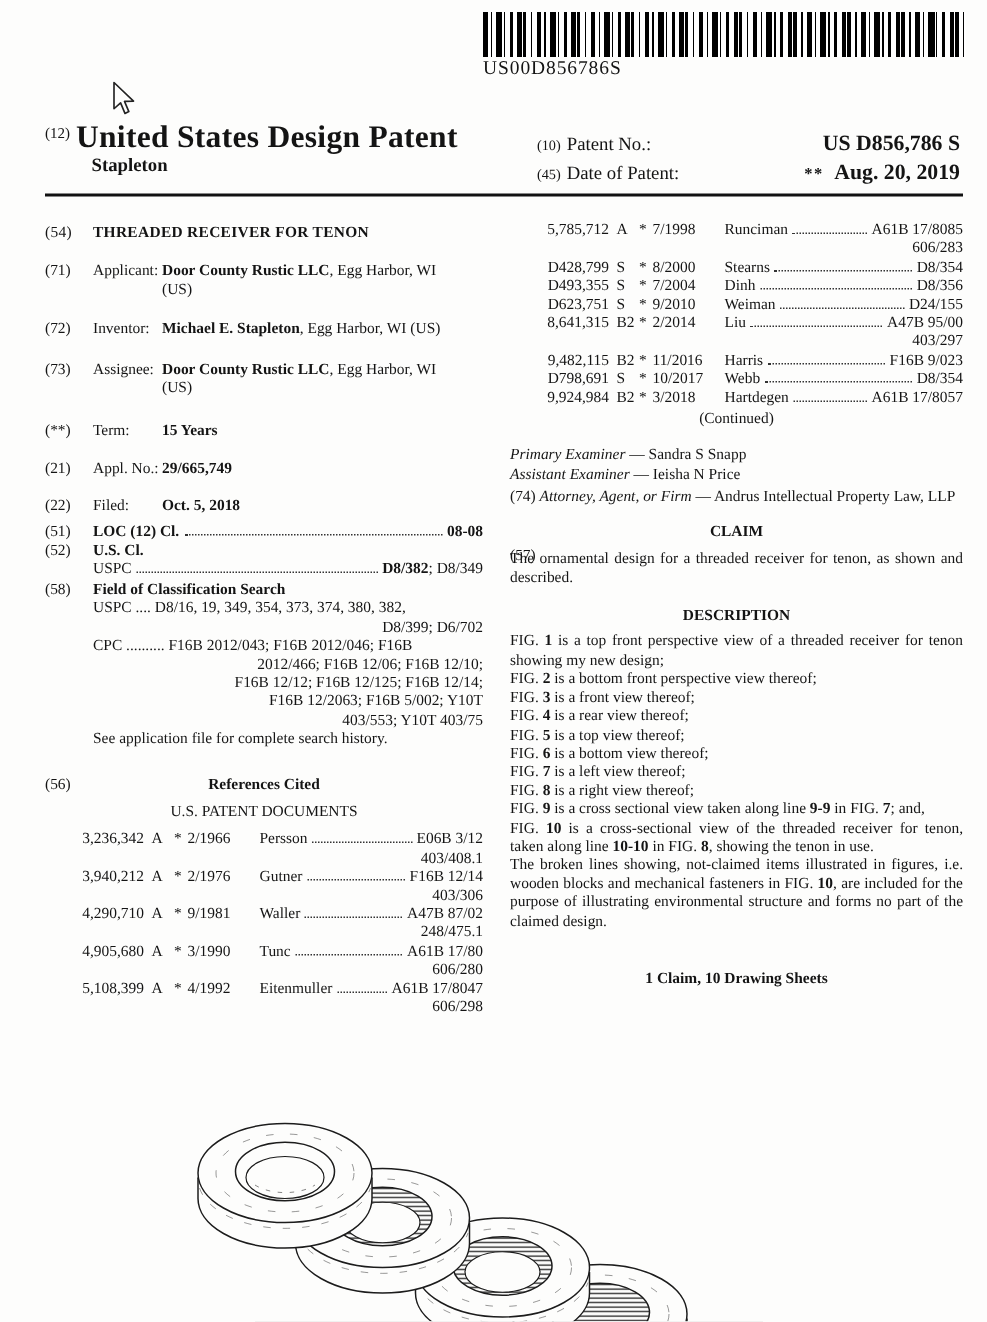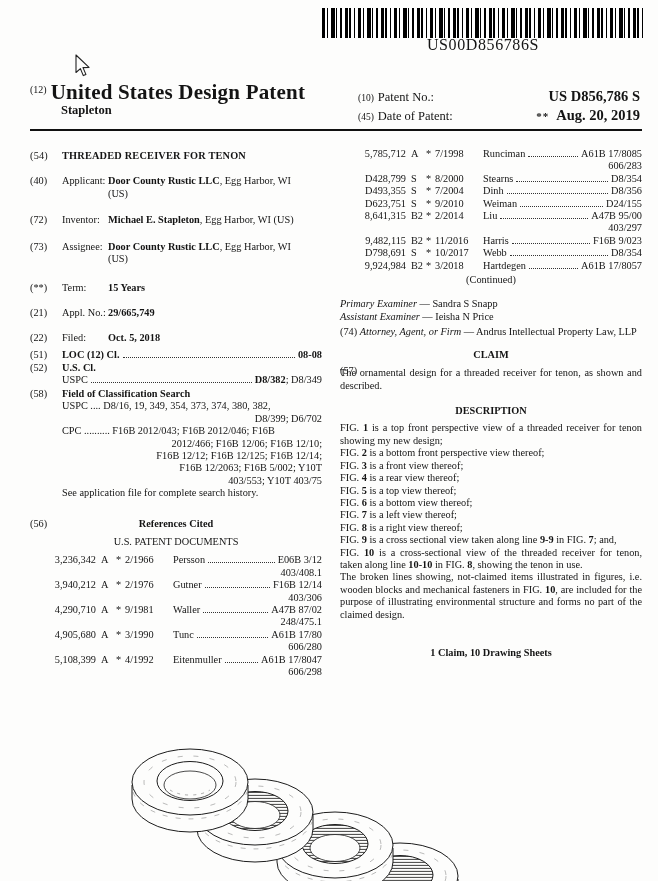--- a/index.html
+++ b/index.html
@@ -10,21 +10,21 @@
   .bold{font-weight:bold}
   .just{text-align:justify}
 
   
   .barcode-wrap{position:absolute;left:322px;top:8px;width:322px}
   .barcode{height:30px;background:repeating-linear-gradient(90deg,
      #000 0 3px,#fff 3px 5px,#000 5px 6px,#fff 6px 9px,
      #000 9px 13px,#fff 13px 14px,#000 14px 15px,#fff 15px 18px,
      #000 18px 20px,#fff 20px 23px,#000 23px 26px,#fff 26px 27px,
      #000 27px 29px,#fff 29px 32px,#000 32px 33px,#fff 33px 36px);}
-  .barcode-text{text-align:center;font-size:16px;letter-spacing:.6px;margin-top:1px}
+  .barcode-text{font-size:13px;letter-spacing:.6px;margin-top:1px}
 
   
   .h-left{position:absolute;left:30px;top:84px;width:330px}
   .h-kind{font-size:10px;vertical-align:6px}
   .h-title{font-size:21px;font-weight:bold;letter-spacing:.2px;margin-left:4px}
   .h-author{font-weight:bold;font-size:12.5px;margin:2px 0 0 31px}
   .h-right{position:absolute;left:358px;top:90px;width:282px}
   .h-row{display:flex;justify-content:space-between;align-items:baseline;margin-bottom:5px}
   .h-num{font-size:9.5px;margin-right:4px}
   .h-lbl{font-weight:normal;font-size:12.5px}
@@ -106,21 +106,21 @@
     </div>
   </div>
   <div class="header-rule"></div>
 
   <div class="col-left">
     <div class="row s54">
       <span class="num">(54)</span>
       <span class="bold">THREADED RECEIVER FOR TENON</span>
     </div>
     <div class="row s71">
-      <span class="num">(40)</span>
+      <span class="num">(71)</span>
       <span class="lbl">Applicant:</span>
       <span class="val"><b>Door County Rustic LLC</b>, Egg Harbor, WI (US)</span>
     </div>
     <div class="row s72">
       <span class="num">(72)</span>
       <span class="lbl">Inventor:</span>
       <span class="val"><b>Michael E. Stapleton</b>, Egg Harbor, WI (US)</span>
     </div>
     <div class="row s73">
       <span class="num">(73)</span>

